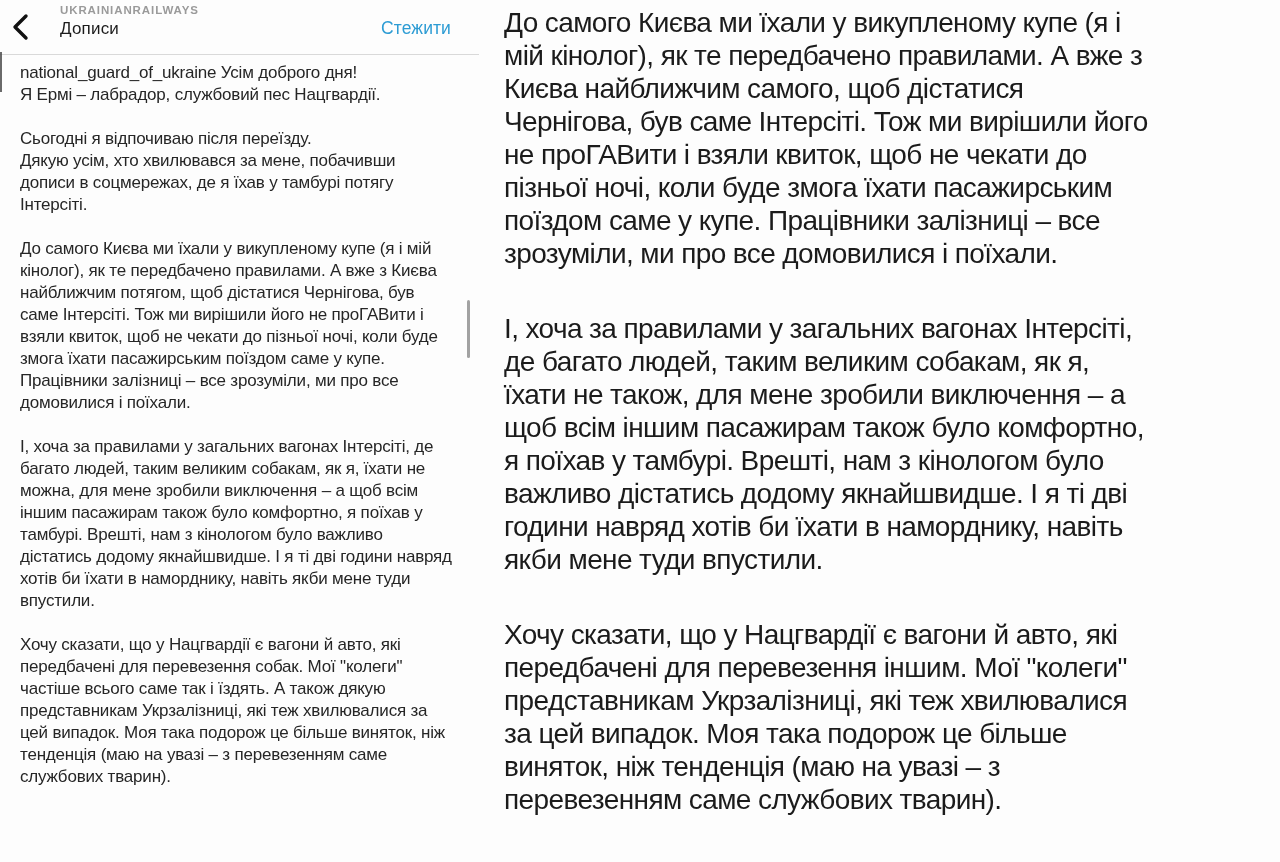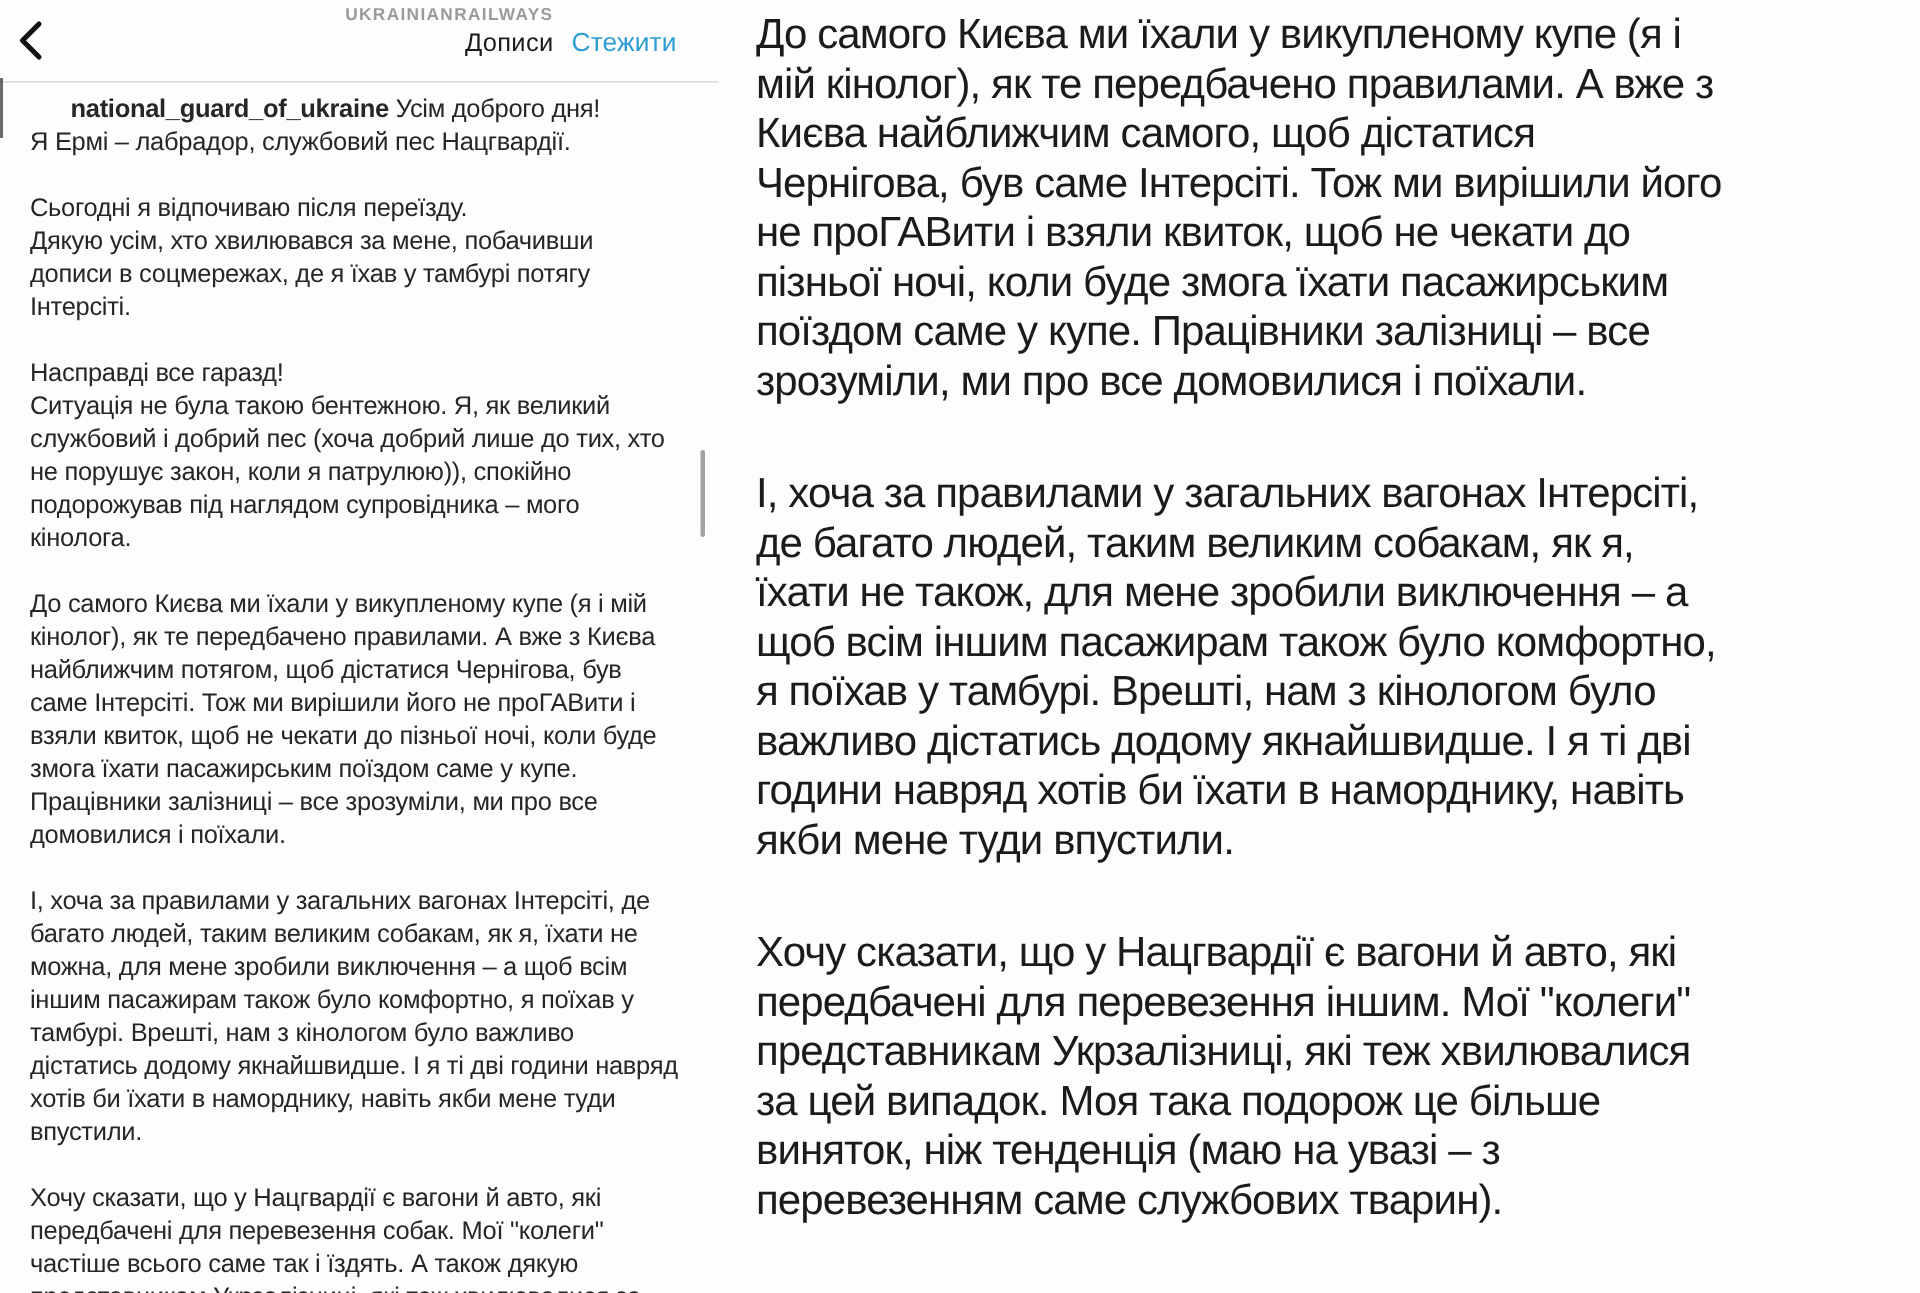--- a/index.html
+++ b/index.html
@@ -12,39 +12,39 @@
 
   
   .left-panel{
     flex:0 0 479px;width:479px;position:relative;background:#fdfdfd;
   }
   .ig-header{height:54px;border-bottom:1px solid #d9d9d9;position:relative;}
   .back-btn{
     position:absolute;left:8px;top:11px;background:none;border:none;
     padding:2px;cursor:pointer;line-height:0;
   }
-  .header-center{position:absolute;left:60px;right:110px;top:4px;text-align:right;}
+  .header-center{position:absolute;left:60px;right:110px;top:4px;text-align:left;}
   .account-name{
     font-size:11.5px;font-weight:700;color:#9a9a9a;letter-spacing:.9px;
   }
   .header-title{font-size:17px;font-weight:400;color:#1c1c1c;margin-top:3px;letter-spacing:.2px;}
   .follow-btn{
     position:absolute;right:22px;top:17px;background:none;border:none;
     font-family:inherit;font-size:17.5px;cursor:pointer;letter-spacing:.1px;
   }
   .edge-mark{
     position:absolute;left:0;top:52px;width:2px;height:40px;
     background:#454545;opacity:.8;
   }
   .caption{
     padding:7px 17px 0 20px;width:432px;box-sizing:content-box;
     font-size:17px;line-height:22px;color:#262626;letter-spacing:-0.2px;
   }
   .cap-block{margin:0 0 22px 0;white-space:pre-line;}
-  .username{font-weight:700;margin-left:27px;}
+  .username{font-weight:400;}
   .blockline{display:block;}
   .scroll-thumb{
     position:absolute;right:9px;top:300px;width:3px;height:58px;
     background:#a2a2a2;border-radius:2px;cursor:pointer;
   }
 
   
   .right-panel{
     flex:1 1 auto;background:#fdfdfd;color:#1b1b1b;
     padding:6px 0 0 25px;overflow:hidden;
@@ -72,22 +72,20 @@
       <button class="follow-btn" style="color: rgb(45, 156, 212);">Стежити</button>
     </header>
 
     <div class="edge-mark"></div>
 
     <div class="caption" style="color: rgb(38, 38, 38);">
       <p class="cap-block"><span class="username">national_guard_of_ukraine</span> <span>Усім доброго дня!</span><span class="blockline">Я Ермі – лабрадор, службовий пес Нацгвардії.</span></p>
 
       <p class="cap-block">Сьогодні я відпочиваю після переїзду.
 Дякую усім, хто хвилювався за мене, побачивши дописи в соцмережах, де я їхав у тамбурі потягу Інтерсіті.</p>
-      <p class="cap-block">Насправді все гаразд!
-Ситуація не була такою бентежною. Я, як великий службовий і добрий пес (хоча добрий лише до тих, хто не порушує закон, коли я патрулюю)), спокійно подорожував під наглядом супровідника – мого кінолога.</p>
       <p class="cap-block">До самого Києва ми їхали у викупленому купе (я і мій кінолог), як те передбачено правилами. А вже з Києва найближчим потягом, щоб дістатися Чернігова, був саме Інтерсіті. Тож ми вирішили його не проГАВити і взяли квиток, щоб не чекати до пізньої ночі, коли буде змога їхати пасажирським поїздом саме у купе. Працівники залізниці – все зрозуміли, ми про все домовилися і поїхали.</p>
       <p class="cap-block">І, хоча за правилами у загальних вагонах Інтерсіті, де багато людей, таким великим собакам, як я, їхати не можна, для мене зробили виключення – а щоб всім іншим пасажирам також було комфортно, я поїхав у тамбурі. Врешті, нам з кінологом було важливо дістатись додому якнайшвидше. І я ті дві години навряд хотів би їхати в наморднику, навіть якби мене туди впустили.</p>
       <p class="cap-block">Хочу сказати, що у Нацгвардії є вагони й авто, які передбачені для перевезення собак. Мої "колеги" частіше всього саме так і їздять. А також дякую представникам Укрзалізниці, які теж хвилювалися за цей випадок. Моя така подорож це більше виняток, ніж тенденція (маю на увазі – з перевезенням саме службових тварин).</p>
     </div>
 
     <div class="scroll-thumb"></div>
   </section>
 
   <section class="right-panel">
     <div class="zoom-para">

